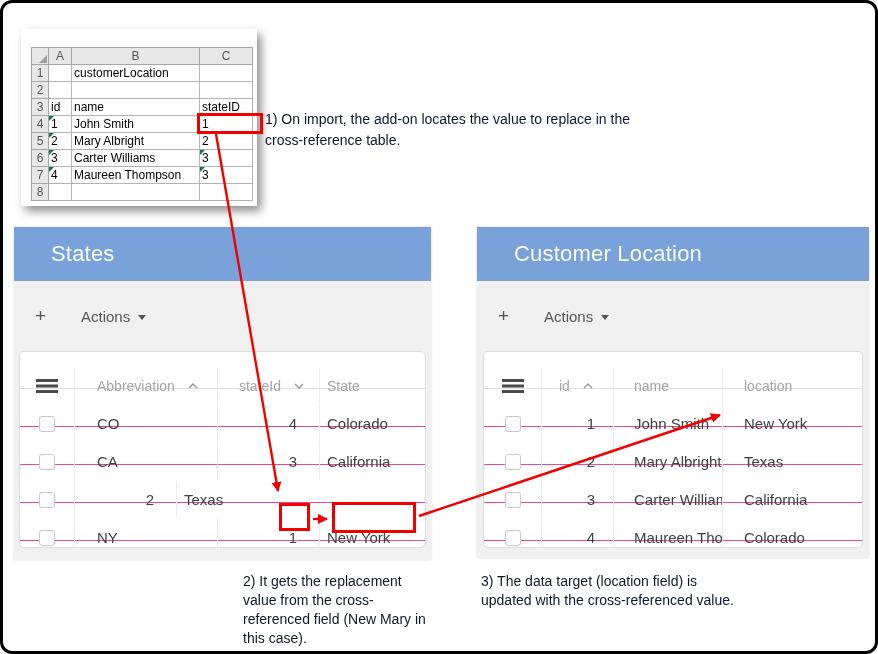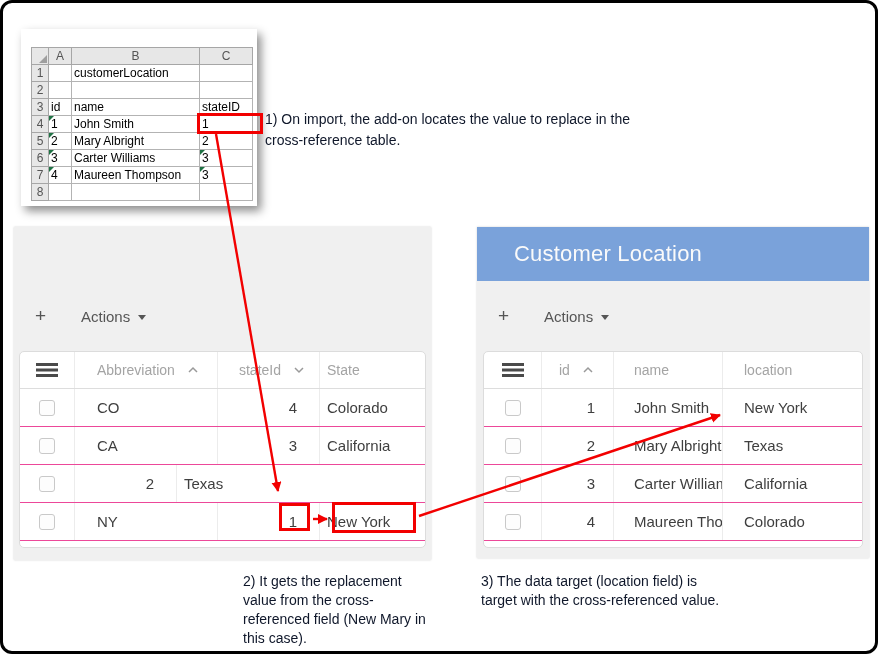--- a/index.html
+++ b/index.html
@@ -44,21 +44,21 @@
            padding-left:21px;color:#555;}
   .plus{font-size:19px;color:#555;width:20px;cursor:pointer;}
   .actions{margin-left:26px;font-size:15px;color:#555;display:flex;align-items:center;cursor:pointer;}
   .caret{width:0;height:0;border-left:4.5px solid transparent;border-right:4.5px solid transparent;
          border-top:5px solid #555;margin-left:8px;margin-top:2px;}
   .table-wrap{position:absolute;left:5px;right:5px;top:124px;height:197px;background:#fff;
               border:1px solid #dcdcdc;border-radius:5px;overflow:hidden;}
   .card-cust .table-wrap{left:6px;right:6px;}
   .thead{display:flex;height:37px;border-bottom:1px solid #ddd;color:#a4a4a4;font-size:14px;}
   .trow{display:flex;height:38px;border-bottom:1px solid #ec4899;color:#3f3f3f;font-size:15px;}
-  .cell{display:flex;align-items:center;height:100%;overflow:hidden;white-space:nowrap;}
+  .cell{display:flex;align-items:center;height:100%;overflow:hidden;white-space:nowrap;margin-top:16px;}
   .thead .cell + .cell,.trow .cell + .cell{border-left:1px solid #ececec;}
   .c-check{width:54px;justify-content:center;}
   .card-cust .c-check{width:57px;}
   .c-abbr{width:143px;padding-left:22px;}
   .c-sid{width:102px;justify-content:flex-end;padding-right:22px;}
   .thead .c-sid{padding-right:14px;}
   .c-state{flex:1;padding-left:7px;}
   .c-id{width:72px;justify-content:flex-end;padding-right:18px;}
   .thead .c-id{justify-content:flex-start;padding-left:17px;}
   .c-name{width:109px;padding-left:20px;}
@@ -132,20 +132,23 @@
         <th>8</th>
         <td></td>
         <td></td>
         <td></td>
       </tr>
     </tbody>
       </table>
   </div>
 
   <div class="card card-states">
+    <div class="card-header">
+      <span>States</span>
+    </div>
     <div class="toolbar">
       <span class="plus">+</span>
       <span class="actions">
         <span>Actions</span>
         <span class="caret"></span>
       </span>
     </div>
     <div class="table-wrap">
       <div class="thead">
         <div class="cell c-check">
@@ -324,21 +327,21 @@
     <div>cross-reference table.</div>
   </div>
   <div class="note note2">
     <div>2) It gets the replacement</div>
     <div>value from the cross-</div>
     <div>referenced field (New Mary in</div>
     <div>this case).</div>
   </div>
   <div class="note note3">
     <div>3) The data target (location field) is</div>
-    <div>target with the cross-referenced value.</div>
+    <div>updated with the cross-referenced value.</div>
   </div>
 
   <svg class="arrows" width="878" height="654" viewBox="0 0 878 654">
     <defs>
       <marker id="ah" markerUnits="userSpaceOnUse" markerWidth="12" markerHeight="12" refX="9" refY="5" orient="auto">
         <path d="M0,0 L10,5 L0,10 Z" fill="#f20000"></path>
       </marker>
     </defs>
     <line x1="213" y1="131" x2="275" y2="488" stroke="#f20000" stroke-width="2.4" marker-end="url(#ah)"></line>
     <line x1="310" y1="516" x2="324" y2="516" stroke="#f20000" stroke-width="2.4" marker-end="url(#ah)"></line>

